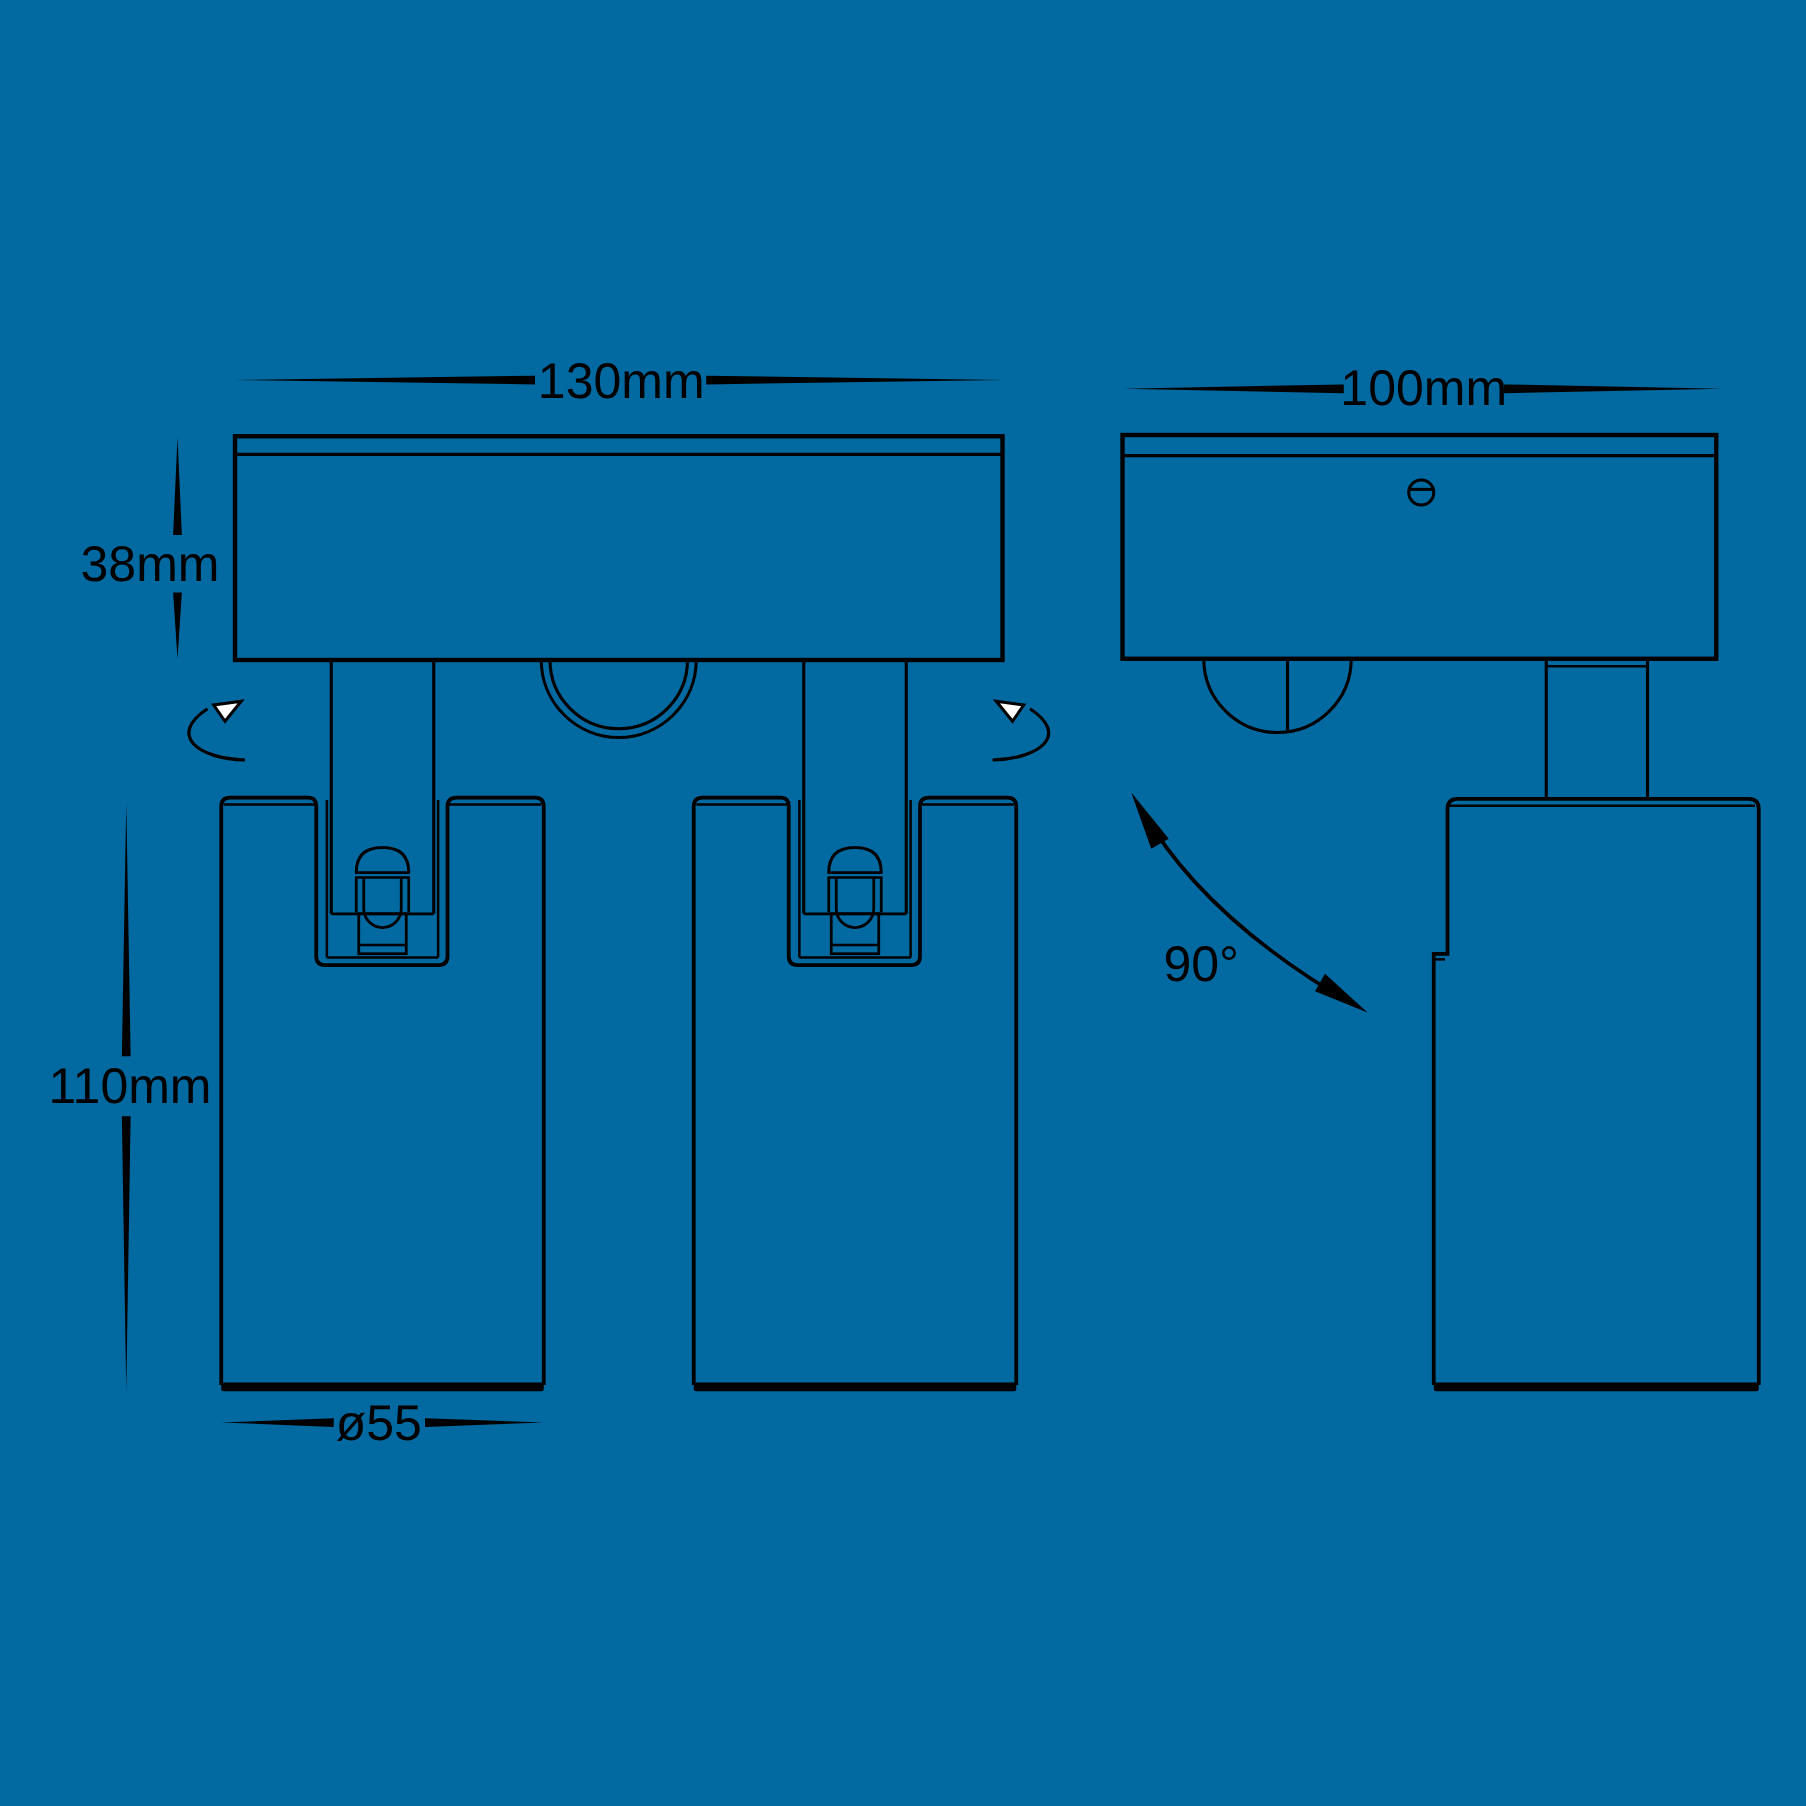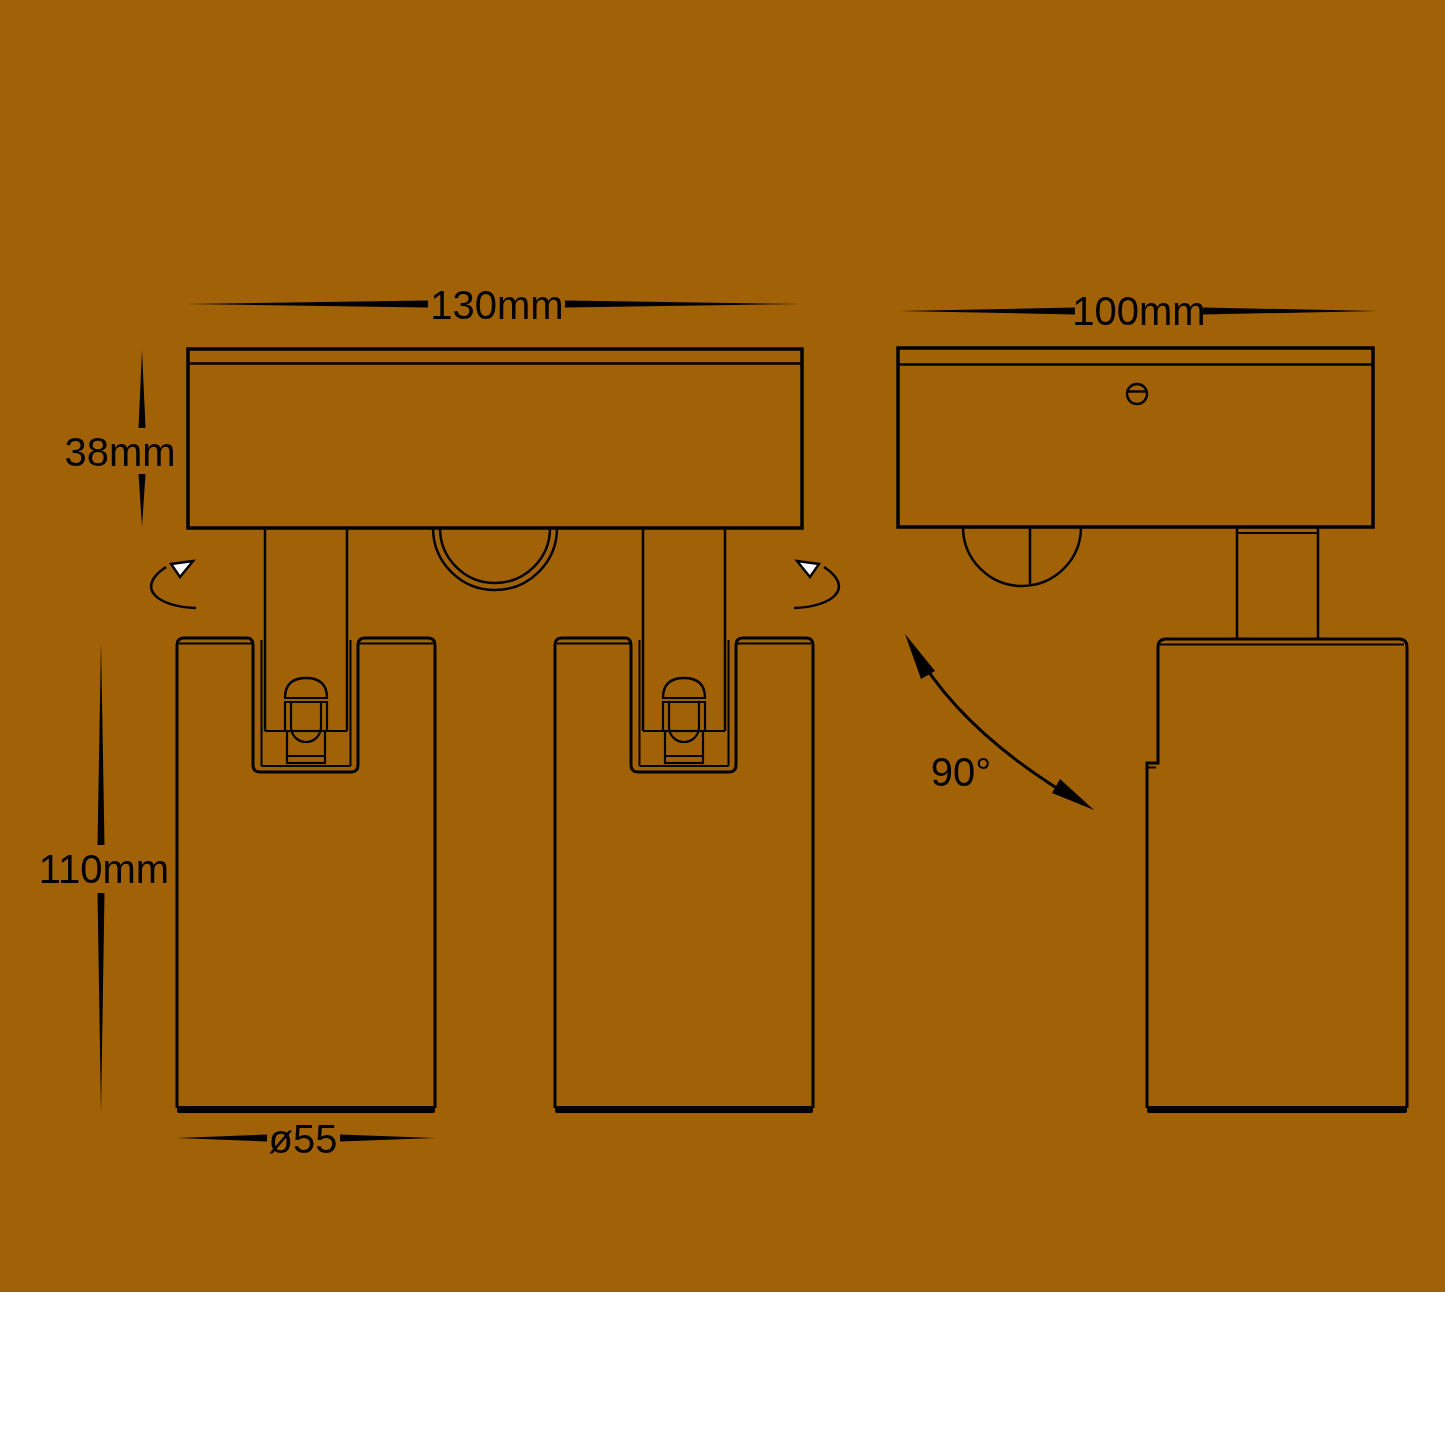--- a/index.html
+++ b/index.html
@@ -3,22 +3,22 @@
 <meta charset="utf-8">
 <style>
   html, body {
     margin: 0;
     padding: 0;
     background: #ffffff;
   }
   .canvas {
     position: relative;
     width: 1445px;
-    height: 1292px;
-    background: #a16207;
+    height: 1445px;
+    background: #0369a1;
     overflow: hidden;
   }
   svg text {
     font-family: "Liberation Sans", "DejaVu Sans", sans-serif;
     font-size: 40px;
     fill: #000000;
   }
   .stroke { stroke: #000000; fill: none; }
   .fillblk { fill: #000000; stroke: none; }
   .openhead { fill: #ffffff; stroke: #000000; stroke-width: 2.4; }

